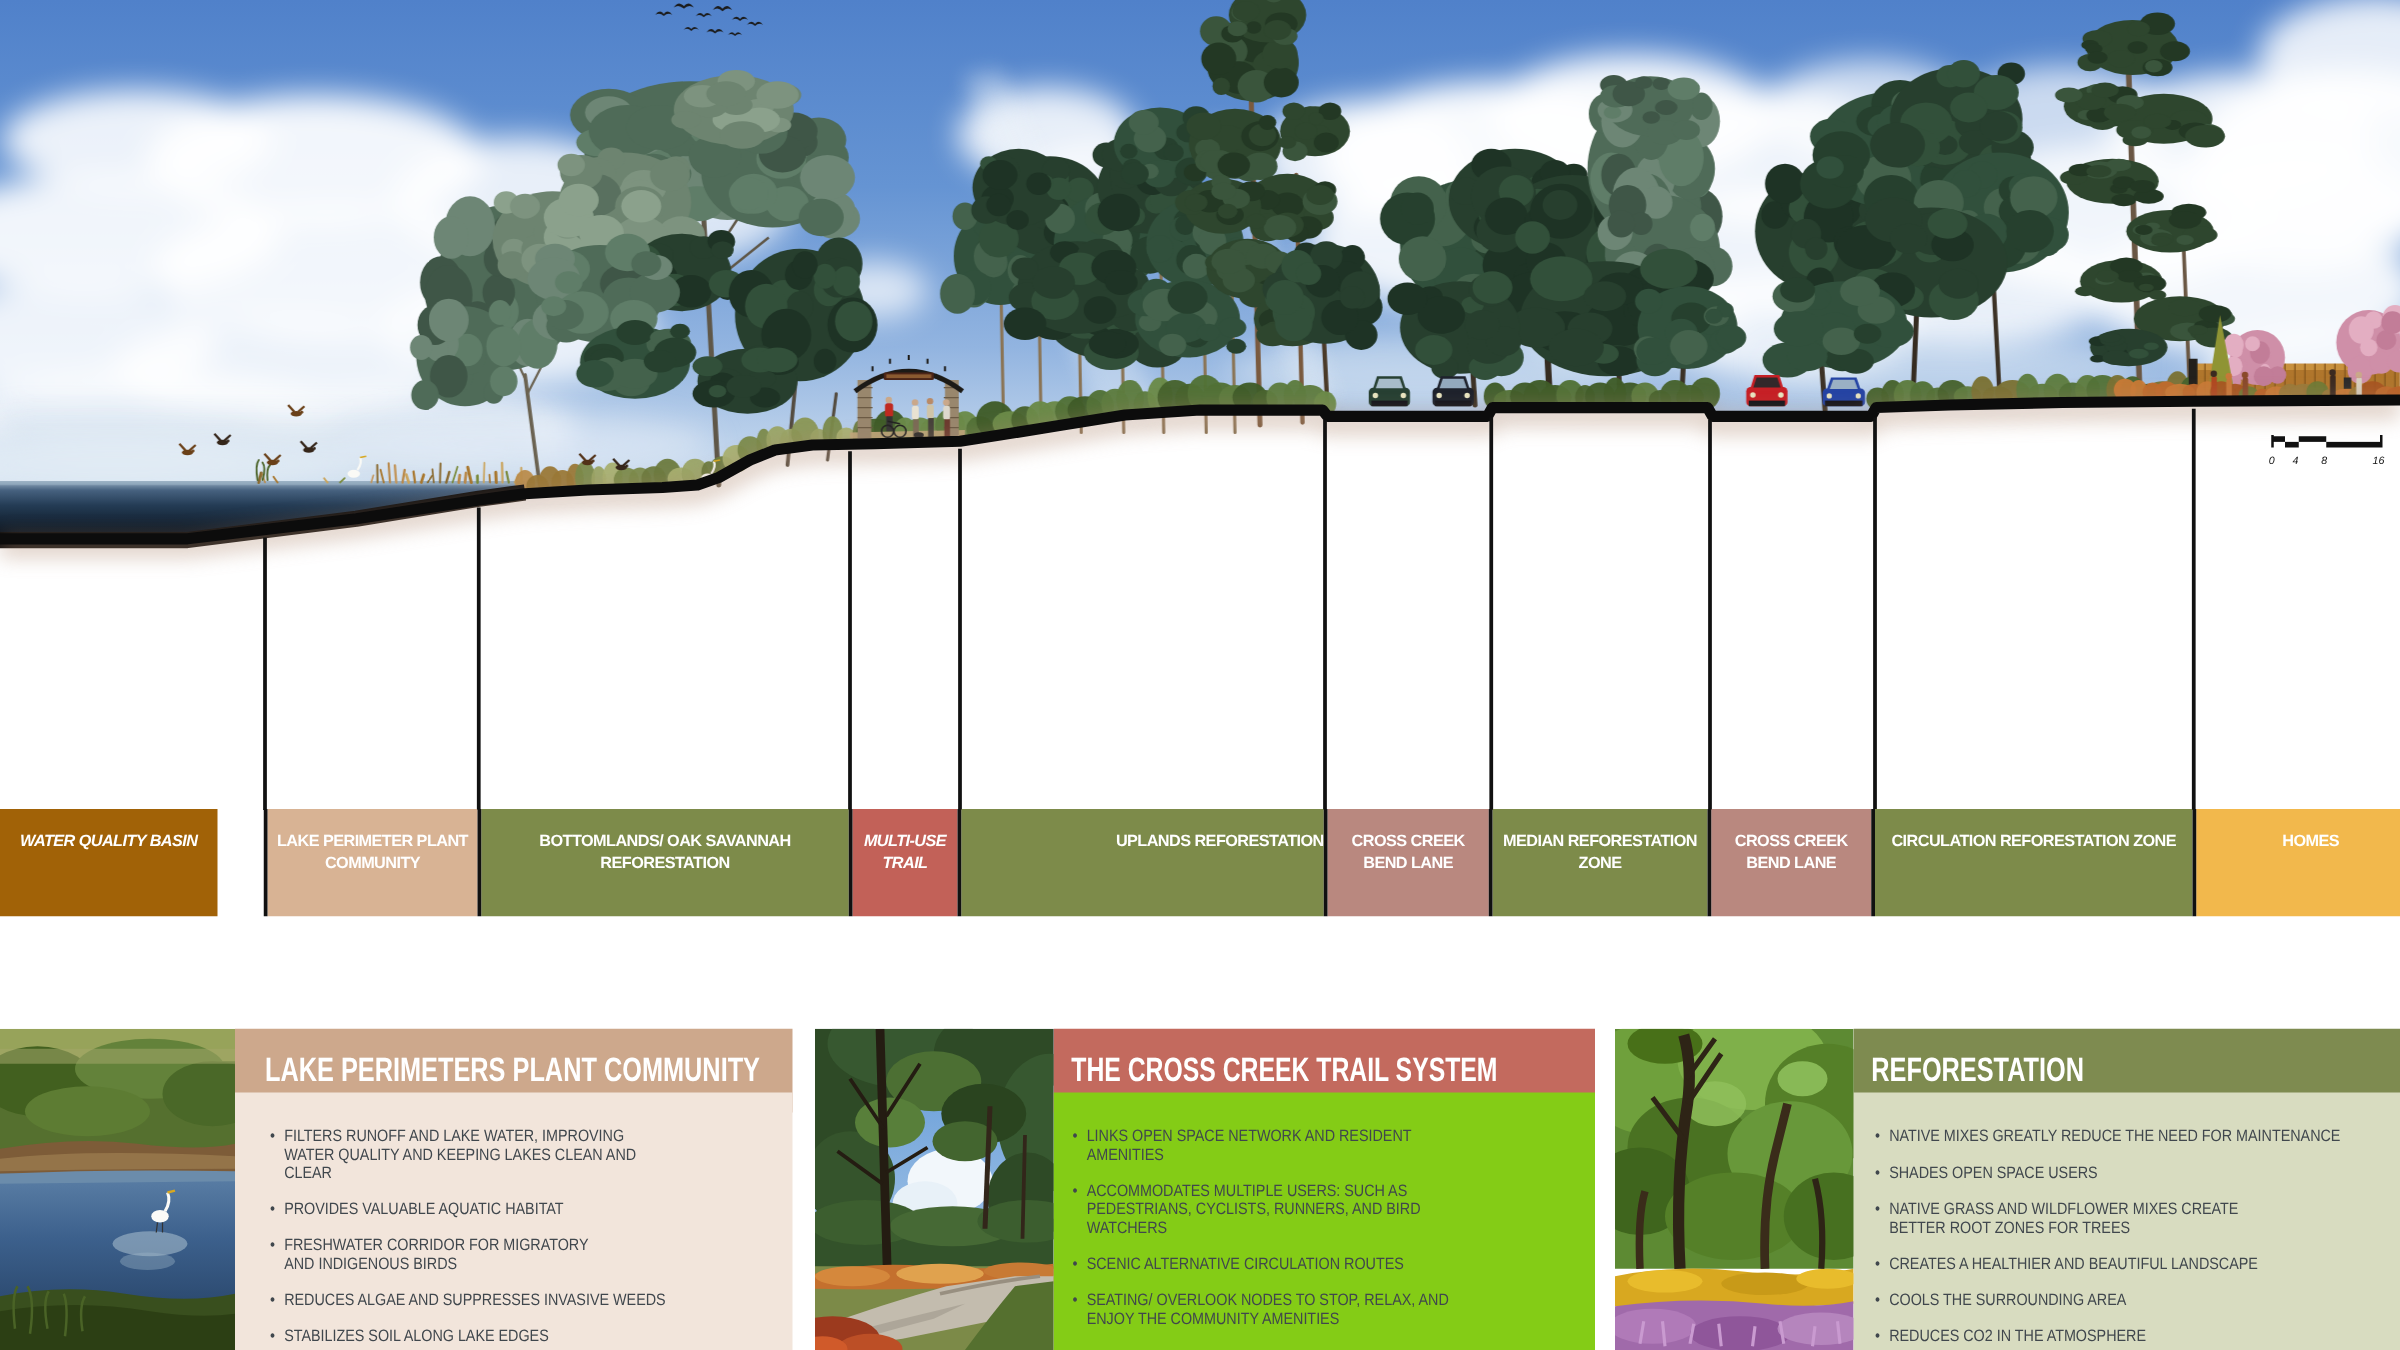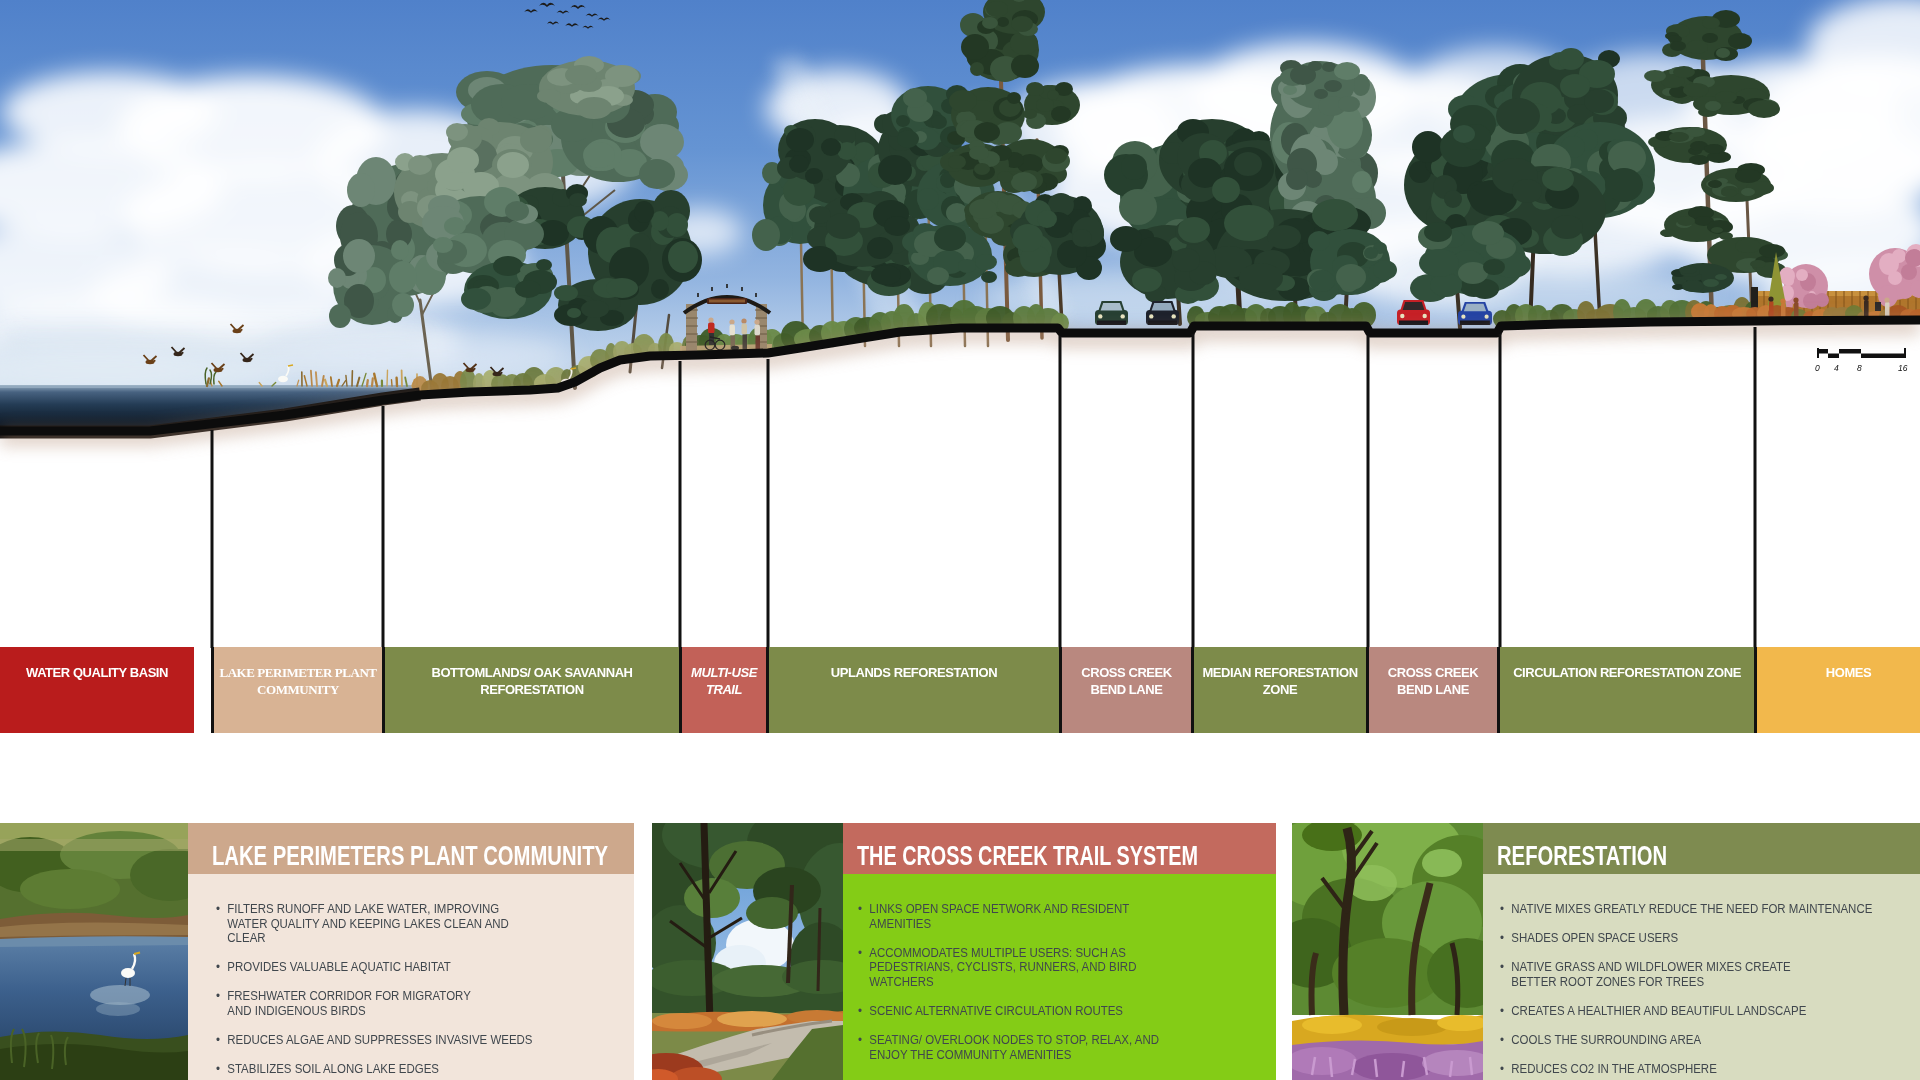--- a/index.html
+++ b/index.html
@@ -1395,37 +1395,37 @@
 <rect x="1839" y="349" width="22" height="4.5" fill="#111"></rect>
 <rect x="1861" y="353.5" width="43" height="4.5" fill="#111"></rect>
 <text x="1815" y="371" font-size="8.5" font-style="italic" fill="#111">0</text>
 <text x="1834" y="371" font-size="8.5" font-style="italic" fill="#111">4</text>
 <text x="1857" y="371" font-size="8.5" font-style="italic" fill="#111">8</text>
 <text x="1898" y="371" font-size="8.5" font-style="italic" fill="#111">16</text>
 </g>
 </svg>
 </div>
 
-<div class="zone" style="left:0px;width:194px;background:#b91c1c;">
+<div class="zone" style="left:0px;width:174px;background:#a16207;font-style:italic;">
       <div class="lbl">WATER QUALITY BASIN</div>
     </div>
 
-<div class="zone" style="left:214px;width:168px;background:#d8b394;font-family:Liberation Serif, serif;">
+<div class="zone" style="left:214px;width:168px;background:#d8b394;">
       <div class="lbl">LAKE PERIMETER PLANT<br>COMMUNITY</div>
     </div>
 
 <div class="zone" style="left:385px;width:294px;background:#7d8b4a;">
       <div class="lbl">BOTTOMLANDS/ OAK SAVANNAH<br>REFORESTATION</div>
     </div>
 
 <div class="zone" style="left:682px;width:84px;background:#c26158;font-style:italic;">
       <div class="lbl">MULTI-USE<br>TRAIL</div>
     </div>
 
-<div class="zone" style="left:769px;width:290px;background:#7d8b4a;">
+<div class="zone" style="left:769px;width:290px;background:#7d8b4a;justify-content:flex-end;">
       <div class="lbl">UPLANDS REFORESTATION</div>
     </div>
 
 <div class="zone" style="left:1062px;width:129px;background:#b9887f;">
       <div class="lbl">CROSS CREEK<br>BEND LANE</div>
     </div>
 
 <div class="zone" style="left:1194px;width:172px;background:#7d8b4a;">
       <div class="lbl">MEDIAN REFORESTATION<br>ZONE</div>
     </div>

